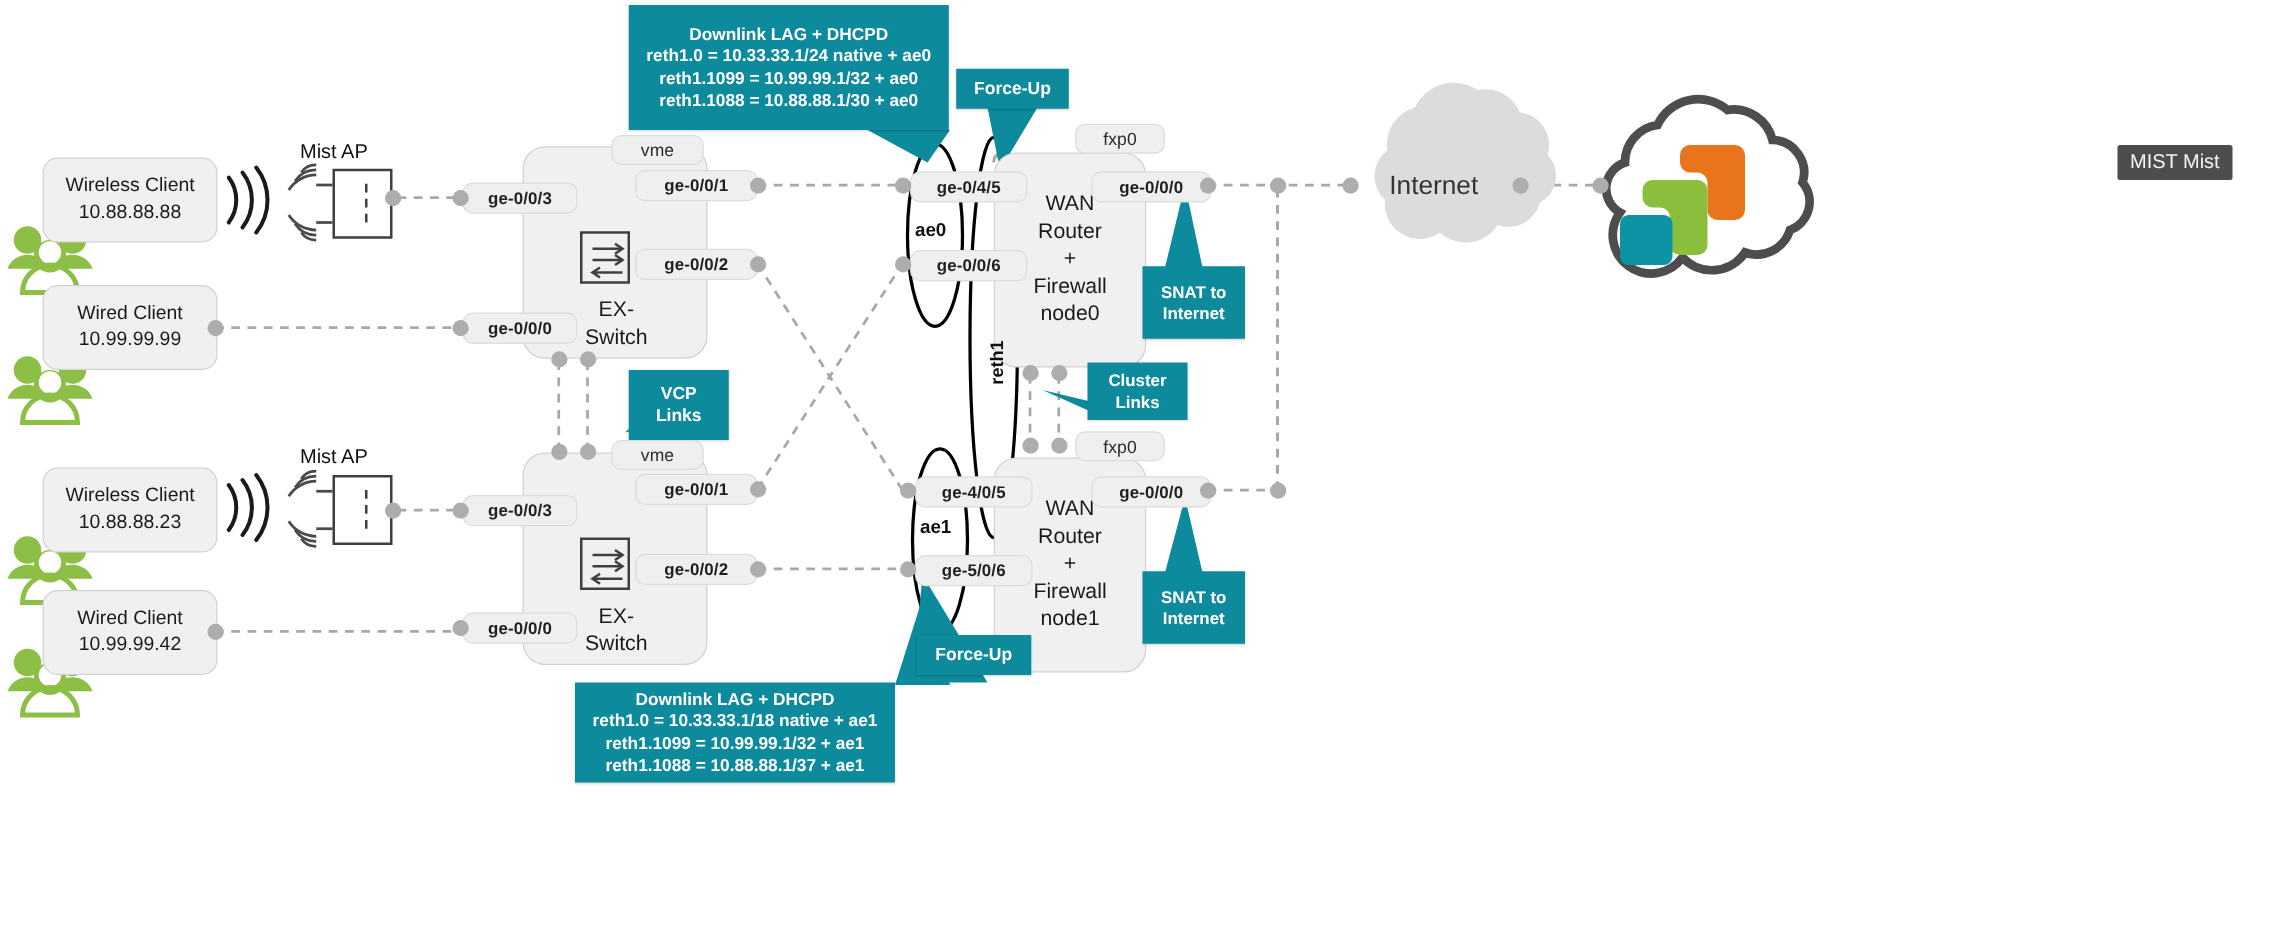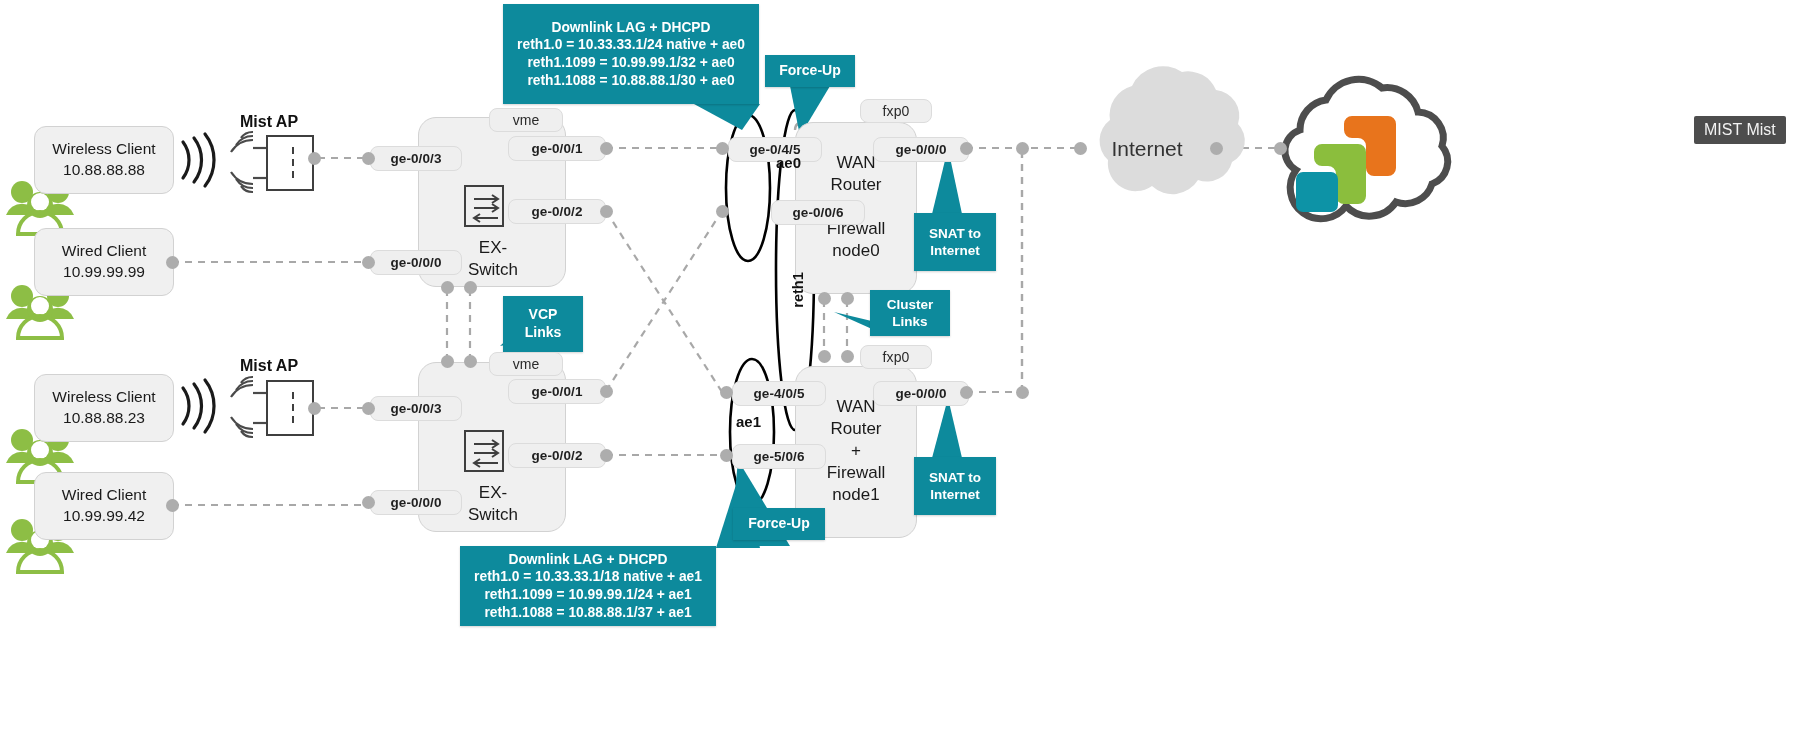--- a/index.html
+++ b/index.html
@@ -75,21 +75,21 @@
     white-space:nowrap;
   }
 
   .ae-label { font-size:15px; font-weight:bold; color:#111; }
 
   .mist-badge {
     background:#4d4d4d; color:#f2f2f2;
     font-size:16px; padding:5px 10px;
     border-radius:2px; white-space:nowrap;
   }
-  .ap-title { font-size:16px; font-weight:bold; color:#111; }
+  .ap-title { font-size:16px; font-weight:normal; color:#111; }
   .cloudtxt {
     position:absolute; left:0; right:0; top:50%; transform:translateY(-50%);
     text-align:center; font-size:21px; color:#333;
   }
   svg { position:absolute; left:0; top:0; overflow:visible; }
 </style>
 </head>
 <body>
 
 <div id="stage">
@@ -415,26 +415,26 @@
   </div>
   <div class="abs dot" style="left:960px; top:142px;"></div>
   <div class="abs dot" style="left:1016px; top:142px;"></div>
   <div class="abs dot" style="left:1074px; top:142px;"></div>
 
   <div class="abs port" style="left:728px; top:137px; width:94px; height:25px;">
     <span>ge-0/4/5</span>
   </div>
   <div class="abs dot" style="left:716px; top:142px;"></div>
 
-  <div class="abs port" style="left:771px; top:200px; width:94px; height:25px;">
+  <div class="abs port" style="left:728px; top:200px; width:94px; height:25px;">
     <span>ge-0/0/6</span>
   </div>
   <div class="abs dot" style="left:716px; top:205px;"></div>
 
-  <div class="abs ae-label" style="left:732px; top:154px;margin-left:44px;">ae0</div>
+  <div class="abs ae-label" style="left:732px; top:176px;">ae0</div>
 
   <div class="abs vlabel" style="left:772px; top:282px; width:52px; text-align:center;">reth1</div>
 
   <div class="abs dot" style="left:818px; top:292px;"></div>
   <div class="abs dot" style="left:841px; top:292px;"></div>
 
   <div class="abs callout" style="left:870px; top:290px; width:80px; height:46px; flex-direction:column; font-size:13.5px;">
     <span>Cluster</span>
     <span>Links</span>
   </div>
@@ -483,21 +483,21 @@
     <span>Internet</span>
   </div>
 
   <div class="abs callout" style="left:733px; top:508px; width:92px; height:32px; font-size:14px;">
     <span>Force-Up</span>
   </div>
 
   <div class="abs callout cfg" style="left:460px; top:546px; width:256px; height:80px; flex-direction:column;">
     <div>Downlink LAG + DHCPD</div>
     <div>reth1.0 = 10.33.33.1/18 native + ae1</div>
-    <div>reth1.1099 = 10.99.99.1/24 + ae1</div>
+    <div>reth1.1099 = 10.99.99.1/32 + ae1</div>
     <div>reth1.1088 = 10.88.88.1/37 + ae1</div>
   </div>
 
   <div class="abs" style="left:1078px; top:118px; width:138px; height:62px;">
     <div class="cloudtxt">Internet</div>
   </div>
   <div class="abs dot" style="left:1210px; top:142px;"></div>
   <div class="abs dot" style="left:1274px; top:142px;"></div>
 
   <div class="abs" style="left:1300px; top:110px; width:150px; height:92px;">

